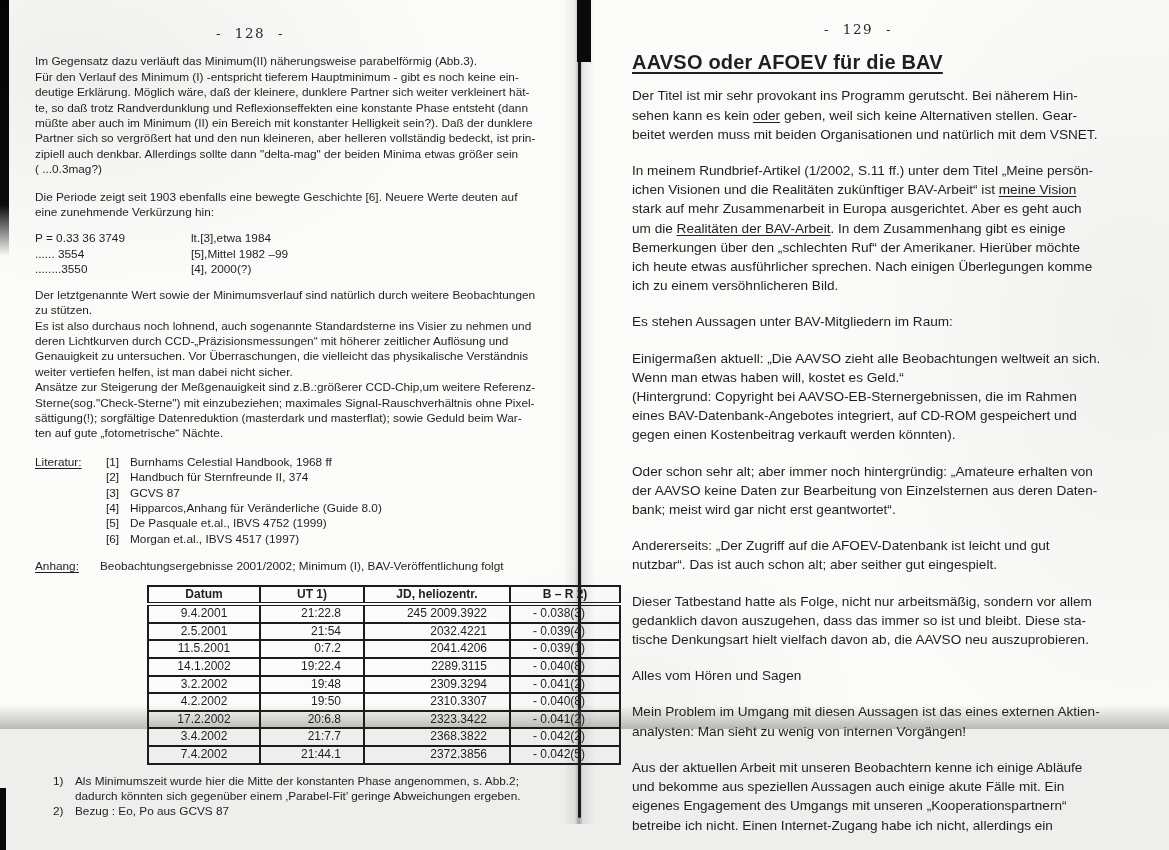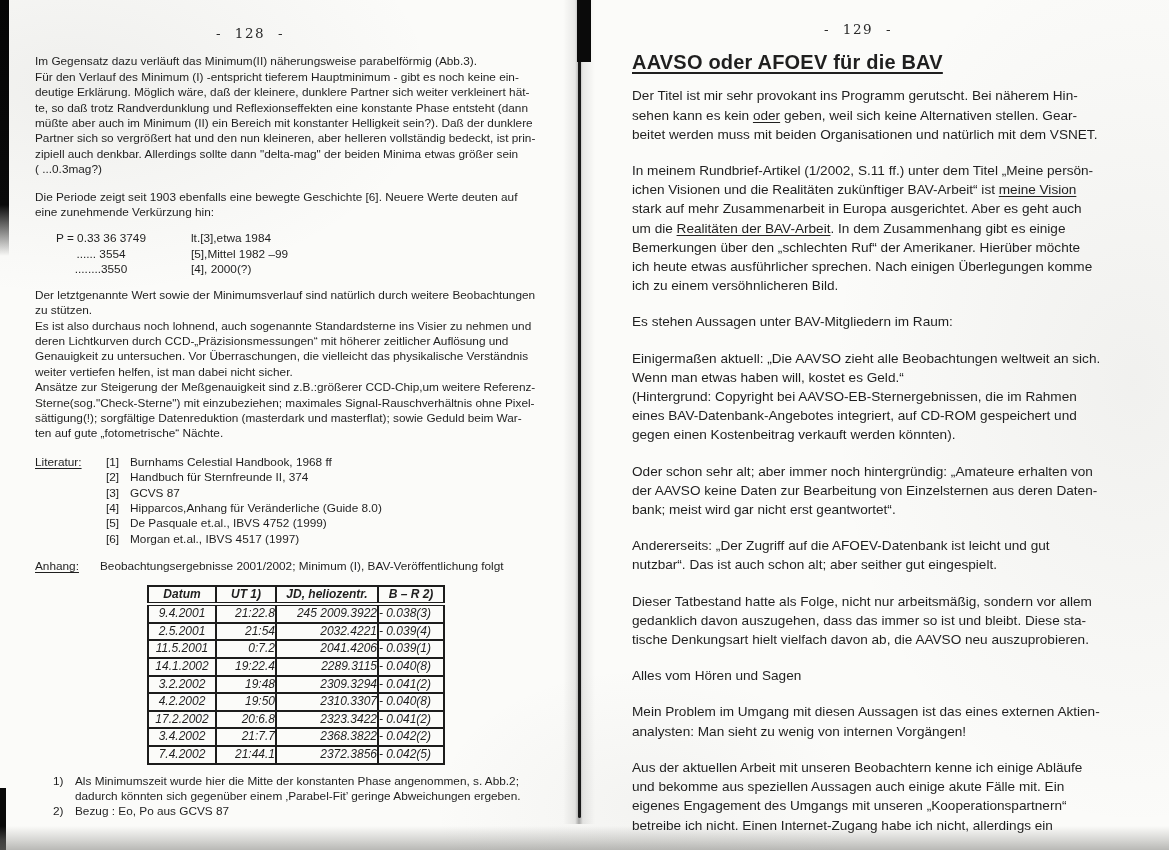--- a/index.html
+++ b/index.html
@@ -4,21 +4,21 @@
 <style>
   html,body{margin:0;padding:0;}
   body{
     width:1169px;height:850px;overflow:hidden;
     background:#eeeeec;
     font-family:"Liberation Sans", sans-serif;
     color:#1f1f1f;
     -webkit-font-smoothing:antialiased;
   }
   .scan{
-    position:relative;width:1169px;height:850px;
+    position:relative;width:1169px;height:729px;
     background:
       radial-gradient(520px 300px at 6% 10%, rgba(120,120,116,0.09), transparent 70%),
       radial-gradient(420px 620px at 97% 45%, rgba(120,120,116,0.08), transparent 72%),
       radial-gradient(300px 200px at 55% 95%, rgba(120,120,116,0.06), transparent 70%),
       #fbfbf9;
   }
   
   .edge-left-top{position:absolute;left:0;top:0;width:9px;height:256px;
     background:linear-gradient(to bottom,#050505 0%,#0a0a0a 80%,rgba(10,10,10,0) 100%);}
   .edge-left-bottom{position:absolute;left:0;top:788px;width:6px;height:62px;background:#090909;}
@@ -41,34 +41,34 @@
 
   .para{white-space:pre-line;}
   .mt12{margin-top:12px;}
   .mt10{margin-top:10px;}
   .mt14{margin-top:14px;}
   .mt17{margin-top:17px;}
 
   
   .period-block{margin-top:11px;}
   .period-row{display:flex;}
-  .pcol1{flex:0 0 132px;text-align:center;white-space:pre;}
+  .pcol1{flex:0 0 132px;text-align:left;white-space:pre;}
   .pcol2{margin-left:24px;white-space:pre;}
 
   
   .lit{display:flex;margin-top:13px;gap:21px;}
   .lit-label{flex:0 0 50px;text-decoration:underline;text-underline-offset:2px;}
   .ref-row{display:flex;}
   .ref-num{flex:0 0 24px;}
   .anhang{display:flex;margin-top:12px;}
   .anhang-label{flex:0 0 65px;text-decoration:underline;text-underline-offset:2px;}
 
   
   table.obs{border-collapse:collapse;margin:10px 0 0 112px;font-size:12px;}
-  table.obs th, table.obs td{border:2px solid #1c1c1c;padding:0 0;height:15.6px;line-height:15.6px;white-space:nowrap;font-style:italic;}
+  table.obs th, table.obs td{border:2px solid #1c1c1c;padding:0 22px;height:15.6px;line-height:15.6px;white-space:nowrap;}
   table.obs th{font-weight:bold;border-bottom:4px double #1c1c1c;text-align:center;}
   table.obs th:nth-child(1){min-width:66px;}
   table.obs th:nth-child(2){min-width:58px;}
   table.obs th:nth-child(3){min-width:100px;}
   table.obs th:nth-child(4){min-width:64px;}
   table.obs td:nth-child(1){text-align:center;}
   table.obs td:nth-child(2){text-align:right;}
   table.obs td:nth-child(3){text-align:right;}
   table.obs td:nth-child(4){text-align:left;}
 

